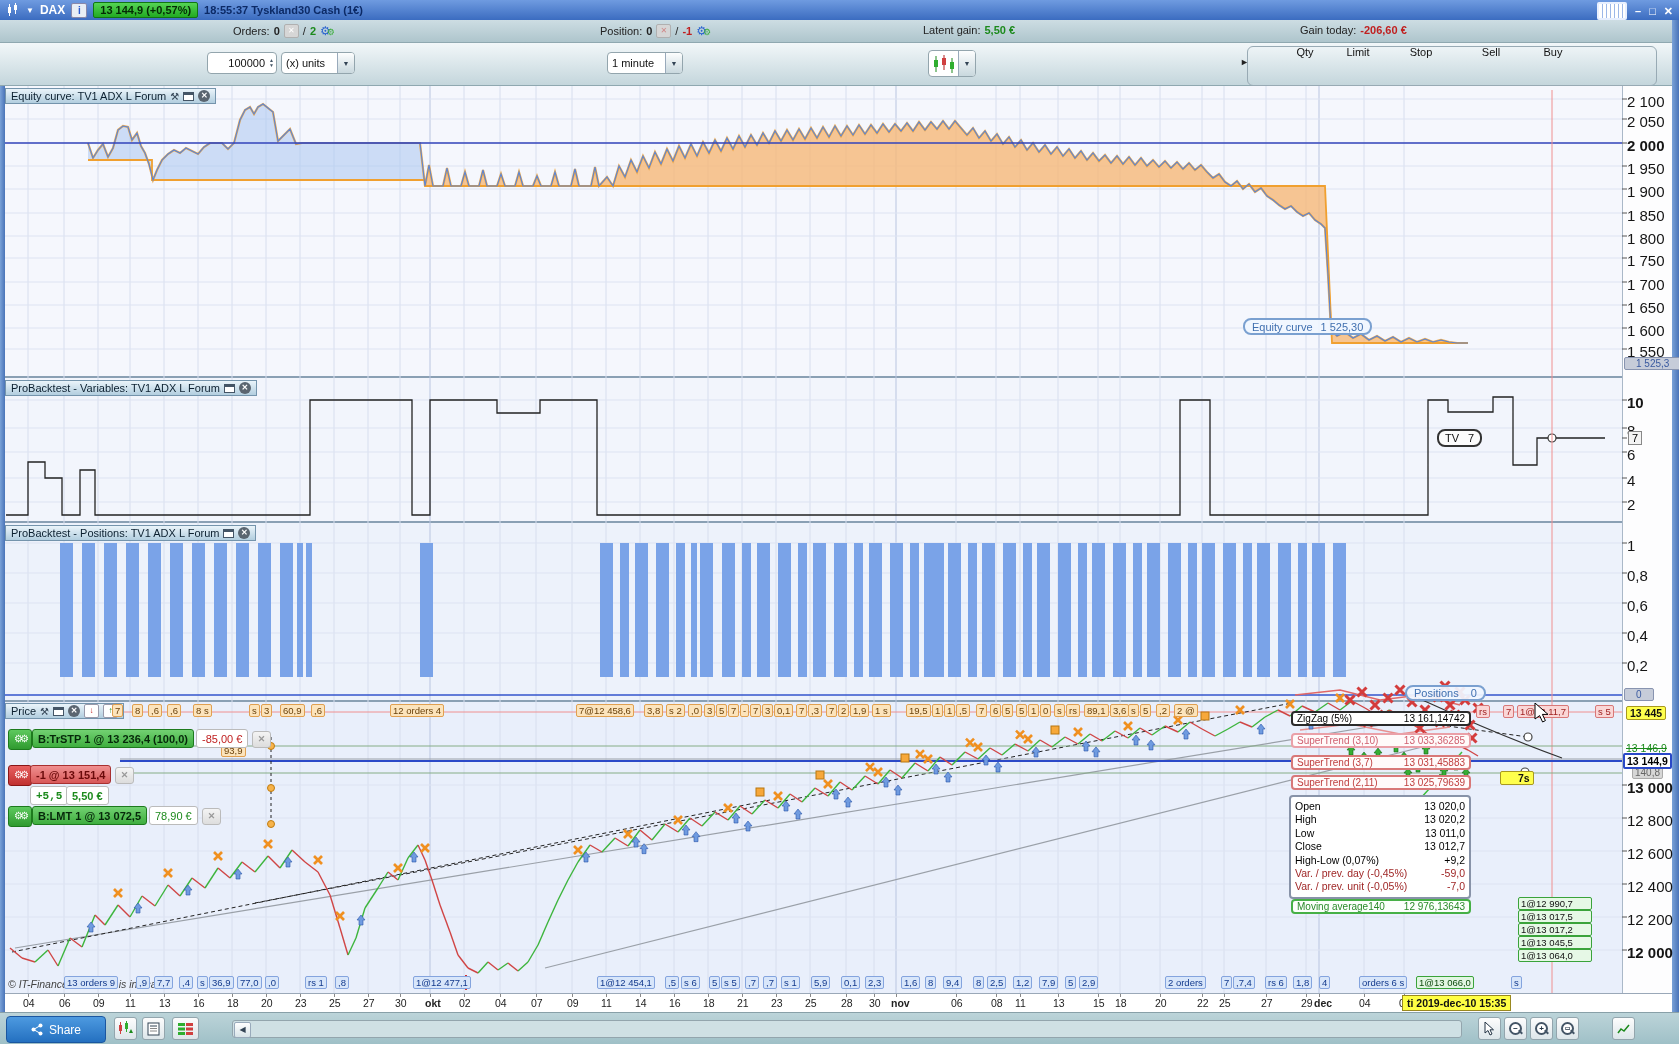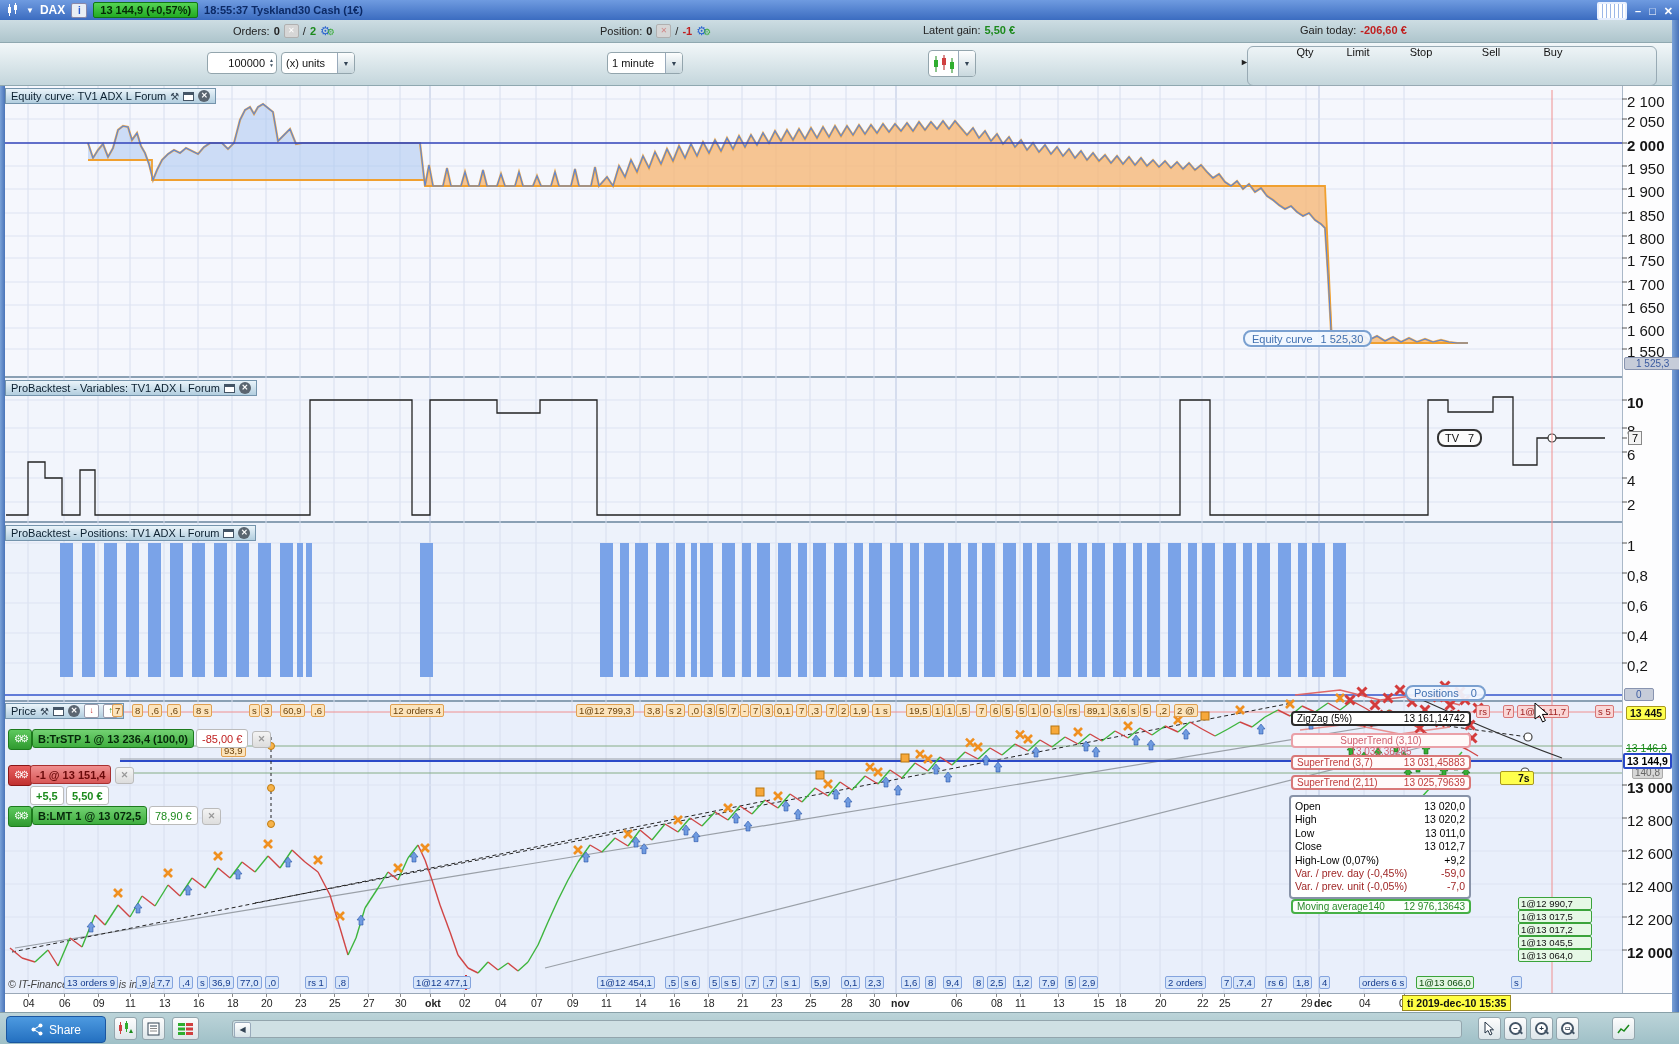--- a/index.html
+++ b/index.html
@@ -710,21 +710,21 @@
   </div>
   <div class="panel-tab" style="left:5px;top:703px;">
     <span>Price</span>
     <span class="icon-wrench">⚒</span>
     <span class="icon-win"></span>
     <span class="icon-close">✕</span>
     <span class="mini-ar" style="color:#c02020;">↓</span>
     <span class="mini-ar" style="color:#1c8a1c;">↑</span>
   </div>
 
-  <div class="tip" style="left:1243px;top:330px;gap:8px;">
+  <div class="tip" style="left:1243px;top:318px;gap:8px;">
     <span>Equity curve</span>
     <span>1 525,30</span>
   </div>
   <div class="tvbox" style="left:1437px;top:429px;">
     <span>TV</span>
     <span>7</span>
   </div>
   <div class="tip" style="left:1405px;top:685px;height:16px;">
     <span>Positions</span>
     <span>0</span>
@@ -765,21 +765,21 @@
   </div>
 
   <div id="orderrows">
       <div class="ord-gear" style="left: 8px; top: 729px; background: linear-gradient(rgb(94, 201, 94), rgb(47, 154, 47)); border: 1px solid rgb(29, 122, 29);">⚙⚙</div>
       <div class="ord-lbl" style="left: 32px; top: 729px; background: linear-gradient(rgb(114, 209, 114), rgb(63, 174, 63)); border: 1px solid rgb(29, 122, 29); color: rgb(6, 40, 10); font-weight: bold;">B:TrSTP  1 @ 13 236,4 (100,0)</div>
       <div class="ord-val" style="left: 196px; top: 729px; color: rgb(192, 32, 32);">-85,00 €</div>
       <div class="ord-x" style="left: 252px; top: 731px;">✕</div>
       <div class="ord-gear" style="left: 8px; top: 765px; background: linear-gradient(rgb(232, 96, 96), rgb(192, 48, 48)); border: 1px solid rgb(138, 22, 22);">⚙⚙</div>
       <div class="ord-lbl" style="left: 30px; top: 765px; background: linear-gradient(rgb(240, 144, 144), rgb(216, 88, 88)); border: 1px solid rgb(168, 48, 48); color: rgb(106, 10, 10); font-weight: bold;">-1 @ 13 151,4</div>
       <div class="ord-x" style="left: 115px; top: 767px;">✕</div>
-      <div class="ord-val" style="left: 30px; top: 786px; color: rgb(28, 138, 28); font-weight: bold;">+5,5</div>
+      <div class="ord-val" style="left: 30px; top: 786px; color: rgb(28, 138, 28); font-weight: bold; font-family: Liberation Mono, monospace;">+5,5</div>
       <div class="ord-val" style="left: 66px; top: 786px; color: rgb(28, 138, 28); font-weight: bold;">5,50 €</div>
       <div class="ord-gear" style="left: 8px; top: 806px; background: linear-gradient(rgb(94, 201, 94), rgb(47, 154, 47)); border: 1px solid rgb(29, 122, 29);">⚙⚙</div>
       <div class="ord-lbl" style="left: 32px; top: 806px; background: linear-gradient(rgb(114, 209, 114), rgb(63, 174, 63)); border: 1px solid rgb(29, 122, 29); color: rgb(6, 40, 10); font-weight: bold;">B:LMT  1 @ 13 072,5</div>
       <div class="ord-val" style="left: 149px; top: 806px; color: rgb(28, 138, 28);">78,90 €</div>
       <div class="ord-x" style="left: 202px; top: 808px;">✕</div>
     </div>
 
   <div id="dyn">
       <div class="axis-lbl" style="top: 93px;">2 100</div>
       <div class="axis-lbl" style="top: 113px;">2 050</div>
@@ -810,21 +810,21 @@
       <div class="lbl-o" style="left: 132px; top: 704px;">8</div>
       <div class="lbl-o" style="left: 148px; top: 704px;">,6</div>
       <div class="lbl-o" style="left: 167px; top: 704px;">,6</div>
       <div class="lbl-o" style="left: 193px; top: 704px;">8 s</div>
       <div class="lbl-o" style="left: 221px; top: 744px;">93,9</div>
       <div class="lbl-o" style="left: 249px; top: 704px;">s</div>
       <div class="lbl-o" style="left: 261px; top: 704px;">3</div>
       <div class="lbl-o" style="left: 280px; top: 704px;">60,9</div>
       <div class="lbl-o" style="left: 311px; top: 704px;">,6</div>
       <div class="lbl-o" style="left: 390px; top: 704px;">12 orders 4</div>
-      <div class="lbl-o" style="left: 576px; top: 704px;">1@12 799,3</div>
+      <div class="lbl-o" style="left: 576px; top: 704px;">7@12 458,6</div>
       <div class="lbl-o" style="left: 644px; top: 704px;">3,8</div>
       <div class="lbl-o" style="left: 666px; top: 704px;">s 2</div>
       <div class="lbl-o" style="left: 688px; top: 704px;">,0</div>
       <div class="lbl-o" style="left: 704px; top: 704px;">3</div>
       <div class="lbl-o" style="left: 716px; top: 704px;">5</div>
       <div class="lbl-o" style="left: 728px; top: 704px;">7</div>
       <div class="lbl-o" style="left: 740px; top: 704px;">-</div>
       <div class="lbl-o" style="left: 750px; top: 704px;">7</div>
       <div class="lbl-o" style="left: 762px; top: 704px;">3</div>
       <div class="lbl-o" style="left: 774px; top: 704px;">0,1</div>
@@ -864,21 +864,21 @@
       <div class="axis-lbl b" style="top: 944px;">12 000</div>
       <div class="ax-yellow" style="left: 1626px; top: 706px;">13 445</div>
       <div class="ax-green" style="top: 742px;">13 146,9</div>
       <div class="ax-blue" style="top: 753px;">13 144,9</div>
       <div class="ax-gray" style="top: 766px;">140,8</div>
       <div class="ax-yellow" style="left: 1500px; top: 771px; padding-left: 17px;">7s</div>
       <div class="ind ind-black" style="top: 711px;">
         <div>ZigZag (5%)</div>
         <div>13 161,14742</div>
       </div>
-      <div class="ind ind-pink" style="top: 733px; flex-direction: column;">
+      <div class="ind ind-pink" style="top: 733px;">
         <div>SuperTrend (3,10)</div>
         <div>13 033,36285</div>
       </div>
       <div class="ind ind-red" style="top: 755px;">
         <div>SuperTrend (3,7)</div>
         <div>13 031,45883</div>
       </div>
       <div class="ind ind-red" style="top: 775px;">
         <div>SuperTrend (2,11)</div>
         <div>13 025,79639</div>

